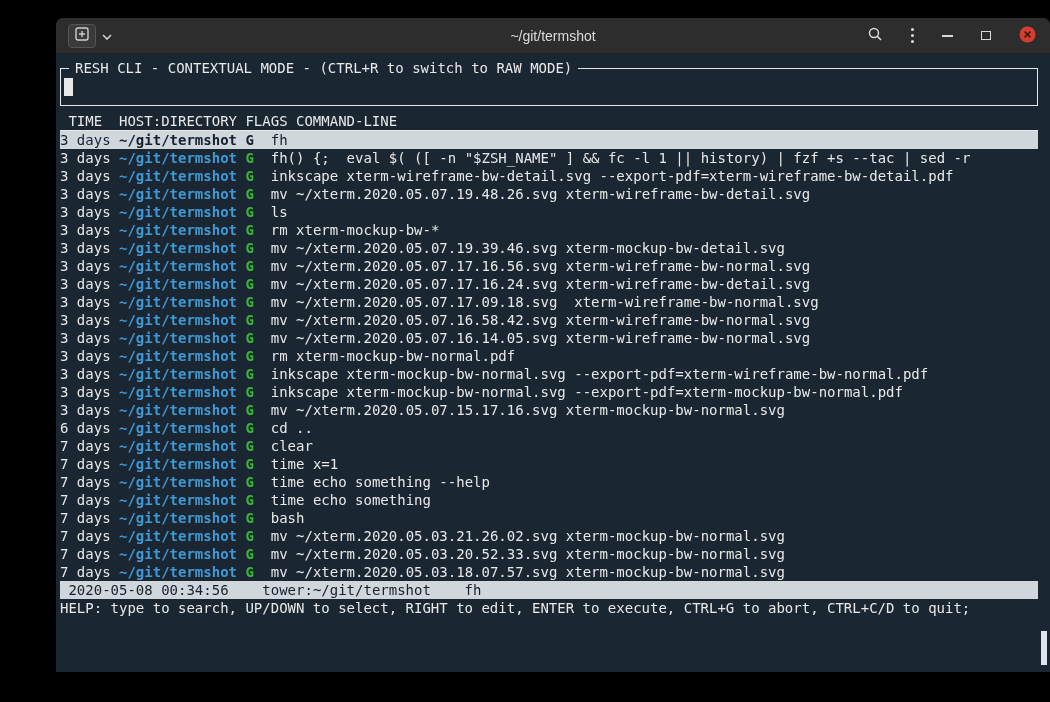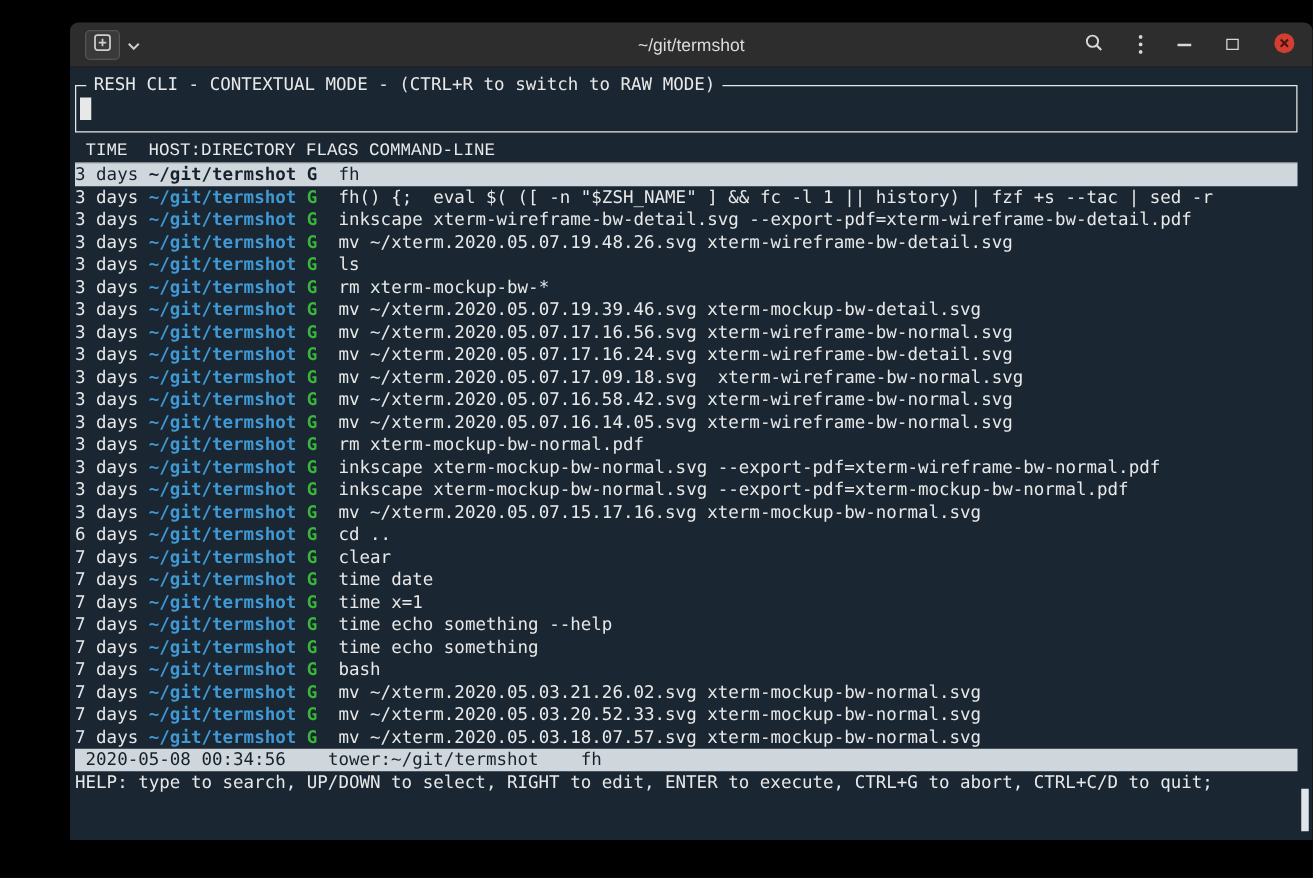--- a/index.html
+++ b/index.html
@@ -32,21 +32,21 @@
               color:var(--text,#e8e8e8); font-size:14px; line-height:18px;
               padding:14px 12px 4px 4px; overflow:hidden; }
 
   .search-box { position:relative; border:1px solid var(--text,#e8e8e8); height:38px;
                 margin:0 0 6px 0; }
   .box-label { position:absolute; top:-10px; left:8px; background:var(--terminal-bg,#1a2733);
                padding:0 6px; white-space:pre; }
   .cursor { position:absolute; left:3px; top:9px; width:9px; height:18px;
             background:var(--text,#e8e8e8); }
 
-  .header-row { white-space:pre; height:19px; border-bottom:1px solid var(--text,#e8e8e8);font-family:Liberation Mono, monospace; }
+  .header-row { white-space:pre; height:19px; border-bottom:1px solid var(--text,#e8e8e8); }
 
   .row { white-space:pre; height:18px; overflow:hidden; }
   .row .dir  { color:var(--accent-blue,#4099d4); font-weight:bold; }
   .row .flag { color:var(--accent-green,#38b838); font-weight:bold; }
   .row.selected { background:var(--selection-bg,#cfd7dd); }
   .row.selected span { color:var(--selection-fg,#16212b); }
 
   .status-bar { white-space:pre; height:18px; overflow:hidden;
                 background:var(--selection-bg,#cfd7dd); color:var(--selection-fg,#16212b); }
   .help-line { white-space:pre; height:18px; overflow:hidden; }
@@ -134,21 +134,20 @@
         <div class="row"><span class="time">3 days</span> <span class="dir">~/git/termshot</span> <span class="flag">G</span>  <span class="cmd">mv ~/xterm.2020.05.07.17.16.24.svg xterm-wireframe-bw-detail.svg</span></div>
         <div class="row"><span class="time">3 days</span> <span class="dir">~/git/termshot</span> <span class="flag">G</span>  <span class="cmd">mv ~/xterm.2020.05.07.17.09.18.svg  xterm-wireframe-bw-normal.svg</span></div>
         <div class="row"><span class="time">3 days</span> <span class="dir">~/git/termshot</span> <span class="flag">G</span>  <span class="cmd">mv ~/xterm.2020.05.07.16.58.42.svg xterm-wireframe-bw-normal.svg</span></div>
         <div class="row"><span class="time">3 days</span> <span class="dir">~/git/termshot</span> <span class="flag">G</span>  <span class="cmd">mv ~/xterm.2020.05.07.16.14.05.svg xterm-wireframe-bw-normal.svg</span></div>
         <div class="row"><span class="time">3 days</span> <span class="dir">~/git/termshot</span> <span class="flag">G</span>  <span class="cmd">rm xterm-mockup-bw-normal.pdf</span></div>
         <div class="row"><span class="time">3 days</span> <span class="dir">~/git/termshot</span> <span class="flag">G</span>  <span class="cmd">inkscape xterm-mockup-bw-normal.svg --export-pdf=xterm-wireframe-bw-normal.pdf</span></div>
         <div class="row"><span class="time">3 days</span> <span class="dir">~/git/termshot</span> <span class="flag">G</span>  <span class="cmd">inkscape xterm-mockup-bw-normal.svg --export-pdf=xterm-mockup-bw-normal.pdf</span></div>
         <div class="row"><span class="time">3 days</span> <span class="dir">~/git/termshot</span> <span class="flag">G</span>  <span class="cmd">mv ~/xterm.2020.05.07.15.17.16.svg xterm-mockup-bw-normal.svg</span></div>
         <div class="row"><span class="time">6 days</span> <span class="dir">~/git/termshot</span> <span class="flag">G</span>  <span class="cmd">cd ..</span></div>
         <div class="row"><span class="time">7 days</span> <span class="dir">~/git/termshot</span> <span class="flag">G</span>  <span class="cmd">clear</span></div>
-        <div class="row"><span class="time">7 days</span> <span class="dir">~/git/termshot</span> <span class="flag">G</span>  <span class="cmd">time date</span></div>
         <div class="row"><span class="time">7 days</span> <span class="dir">~/git/termshot</span> <span class="flag">G</span>  <span class="cmd">time x=1</span></div>
         <div class="row"><span class="time">7 days</span> <span class="dir">~/git/termshot</span> <span class="flag">G</span>  <span class="cmd">time echo something --help</span></div>
         <div class="row"><span class="time">7 days</span> <span class="dir">~/git/termshot</span> <span class="flag">G</span>  <span class="cmd">time echo something</span></div>
         <div class="row"><span class="time">7 days</span> <span class="dir">~/git/termshot</span> <span class="flag">G</span>  <span class="cmd">bash</span></div>
         <div class="row"><span class="time">7 days</span> <span class="dir">~/git/termshot</span> <span class="flag">G</span>  <span class="cmd">mv ~/xterm.2020.05.03.21.26.02.svg xterm-mockup-bw-normal.svg</span></div>
         <div class="row"><span class="time">7 days</span> <span class="dir">~/git/termshot</span> <span class="flag">G</span>  <span class="cmd">mv ~/xterm.2020.05.03.20.52.33.svg xterm-mockup-bw-normal.svg</span></div>
         <div class="row"><span class="time">7 days</span> <span class="dir">~/git/termshot</span> <span class="flag">G</span>  <span class="cmd">mv ~/xterm.2020.05.03.18.07.57.svg xterm-mockup-bw-normal.svg</span></div>
       </div>
 
     <div class="status-bar"> <span>2020-05-08 00:34:56</span>    <span>tower:~/git/termshot</span>    <span>fh</span></div>

